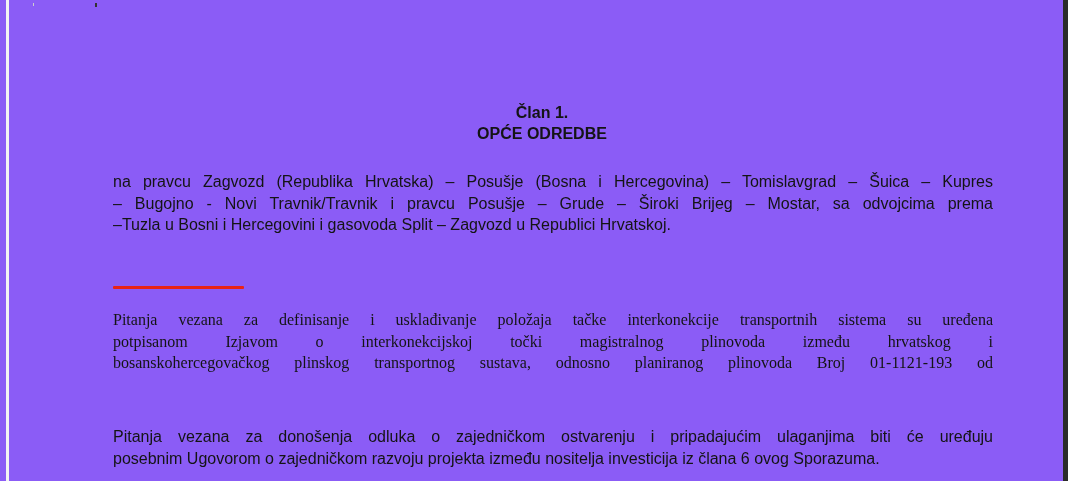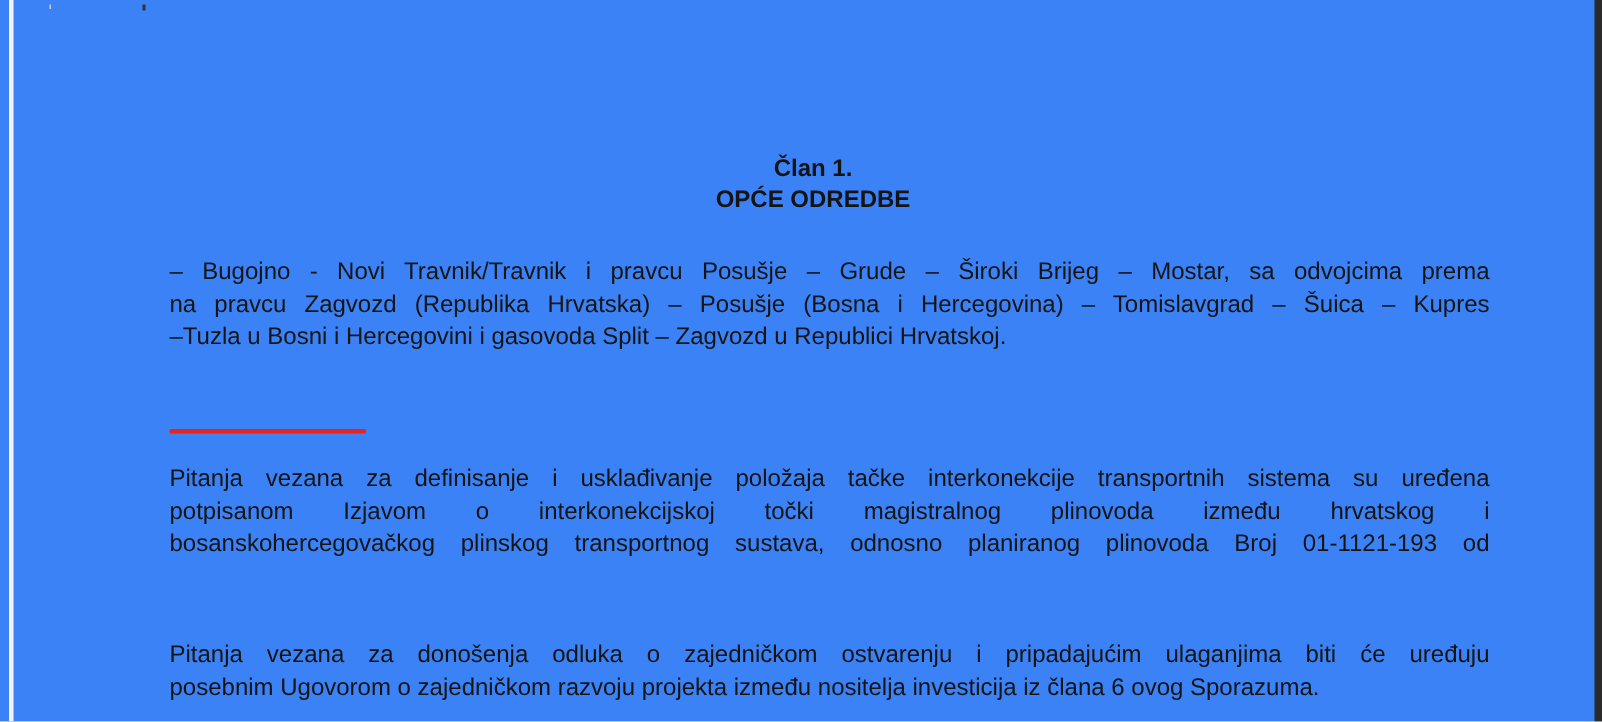--- a/index.html
+++ b/index.html
@@ -7,21 +7,21 @@
       padding: 0;
       width: 1068px;
       height: 481px;
       overflow: hidden;
       background: #fdfdfd;
     }
     .page {
       position: relative;
       width: 1068px;
       height: 481px;
-      background: #3b82f6;
+      background: #8b5cf6;
       font-family: "Liberation Sans", sans-serif;
       color: #141414;
     }
     .edge-right {
       position: absolute;
       top: 0;
       right: 0;
       width: 5px;
       height: 481px;
       background: #2b2b2b;
@@ -72,21 +72,21 @@
       display: block;
       white-space: nowrap;
       text-align: justify;
       text-align-last: justify;
       height: 21.5px;
     }
     .line.last {
       text-align-last: left;
     }
     .p1 { top: 171px; }
-    .p2 { top: 309px; }
+    .p2 { top: 309px; font-family: Liberation Serif, serif; }
     .p3 { top: 426px; }
     .underline-mark {
       position: absolute;
       top: 286px;
       left: 113px;
       width: 131px;
       height: 3px;
       background: #ea2316;
       border-radius: 1px;
     }
@@ -97,22 +97,22 @@
 <div class="page">
   <div class="edge-left"></div>
   <div class="speck2"></div>
   <div class="speck"></div>
   <div class="edge-right"></div>
 
   <div class="heading h1">Član 1.</div>
   <div class="heading h2">OPĆE ODREDBE</div>
 
   <div class="para p1">
+    <span class="line">na pravcu Zagvozd (Republika Hrvatska) – Posušje (Bosna i Hercegovina) – Tomislavgrad – Šuica – Kupres</span>
     <span class="line">– Bugojno - Novi Travnik/Travnik i pravcu Posušje – Grude – Široki Brijeg –  Mostar, sa odvojcima prema</span>
-    <span class="line">na pravcu Zagvozd (Republika Hrvatska) – Posušje (Bosna i Hercegovina) – Tomislavgrad – Šuica – Kupres</span>
     <span class="line last">–Tuzla u Bosni i Hercegovini i gasovoda Split – Zagvozd u Republici Hrvatskoj.</span>
   </div>
 
   <div class="underline-mark"></div>
 
   <div class="para p2">
     <span class="line">Pitanja vezana za definisanje i usklađivanje položaja tačke interkonekcije transportnih sistema su uređena</span>
     <span class="line">potpisanom Izjavom o interkonekcijskoj točki magistralnog plinovoda između hrvatskog i</span>
     <span class="line">bosanskohercegovačkog plinskog transportnog sustava, odnosno planiranog plinovoda Broj 01-1121-193 od</span>
   </div>

